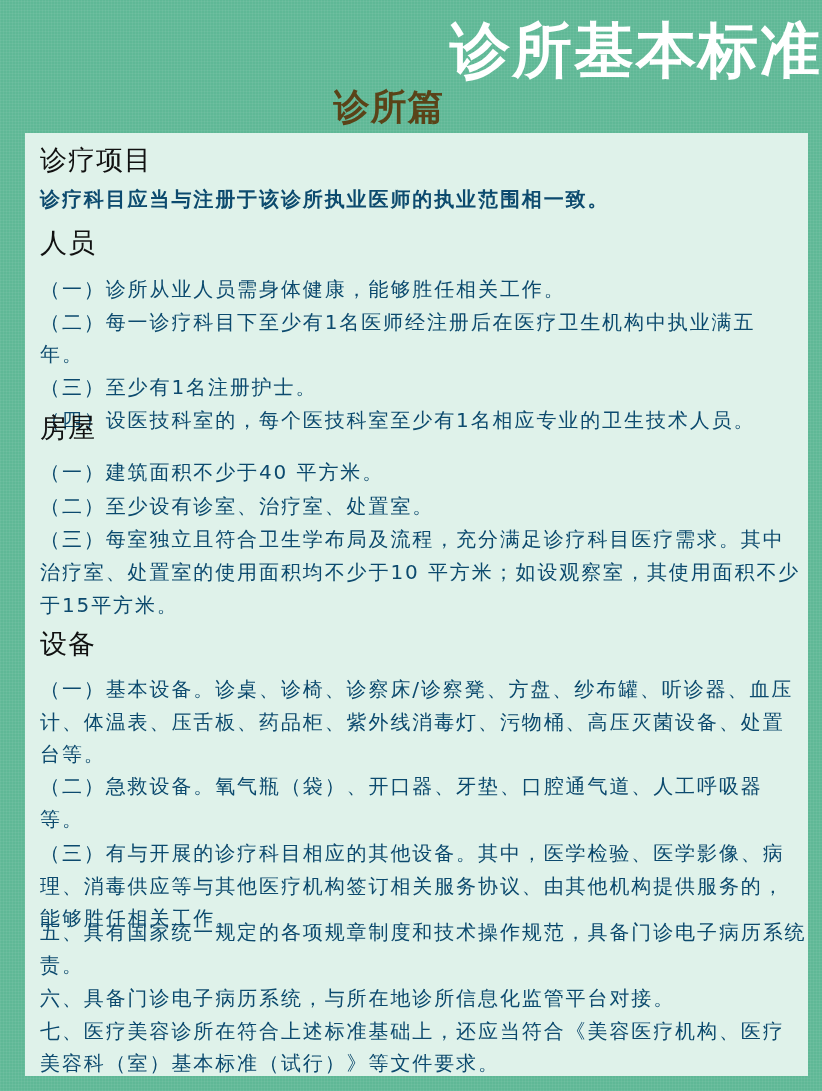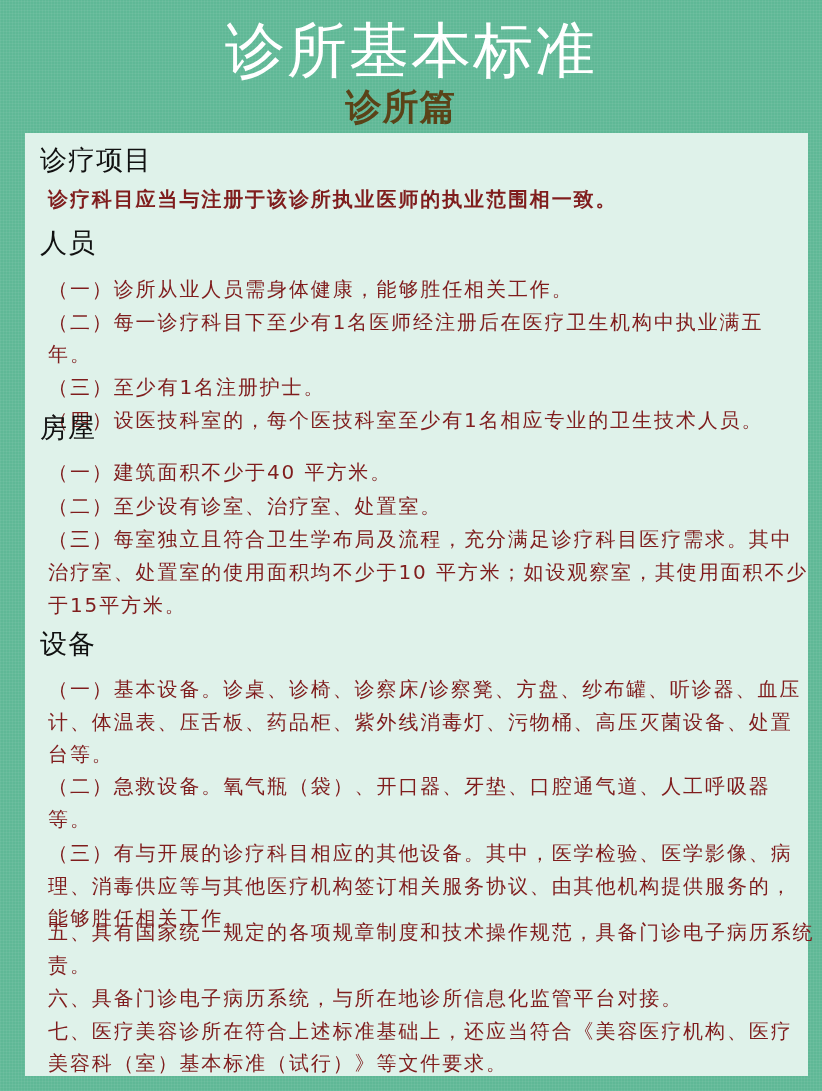--- a/index.html
+++ b/index.html
@@ -5,33 +5,33 @@
   html, body { margin: 0; padding: 0; }
   body {
     width: 822px; height: 1091px; position: relative; overflow: hidden;
     background: #5fb896;
     background-image:
       repeating-linear-gradient(0deg, rgba(255,255,255,0.05) 0 1px, transparent 1px 3px),
       repeating-linear-gradient(90deg, rgba(255,255,255,0.05) 0 1px, transparent 1px 3px);
     font-family: "DejaVu Sans", "Liberation Sans", sans-serif;
   }
   .title {
-    position: absolute; left: 0; width: 822px; top: 14px; text-align: center;
-    color: #ffffff; font-weight: 400; font-size: 60px; letter-spacing: 2px; line-height: 72px;
+    position: absolute; left: 0; width: 822px; top: 14px; text-align: right;
+    color: #ffffff; font-weight: 700; font-size: 60px; letter-spacing: 2px; line-height: 72px;
   }
   .subtitle {
-    position: absolute; left: 12px; width: 742px; top: 86px; text-align: center;
+    position: absolute; left: 0; width: 742px; top: 86px; text-align: center;
     color: #5a4318; font-weight: 900; font-size: 36px; letter-spacing: 1px; line-height: 42px; padding-left: 18px;
   }
   .panel {
     position: absolute; left: 25px; top: 133px; width: 783px; height: 943px;
     background: #dff2ea;
   }
   .t {
-    position: absolute; left: 48px; white-space: nowrap; color: #7f1d1d;
+    position: absolute; left: 40px; white-space: nowrap; color: #0c4a6e;
     font-size: 20px; line-height: 28px; letter-spacing: 1.9px;
   }
   .h {
     position: absolute; left: 40px; white-space: nowrap; color: #111;
     font-size: 27px; font-weight: 400; line-height: 32px; letter-spacing: 1px;
   }
   .b { font-weight: bold; }
 </style>
 </head>
 <body>

